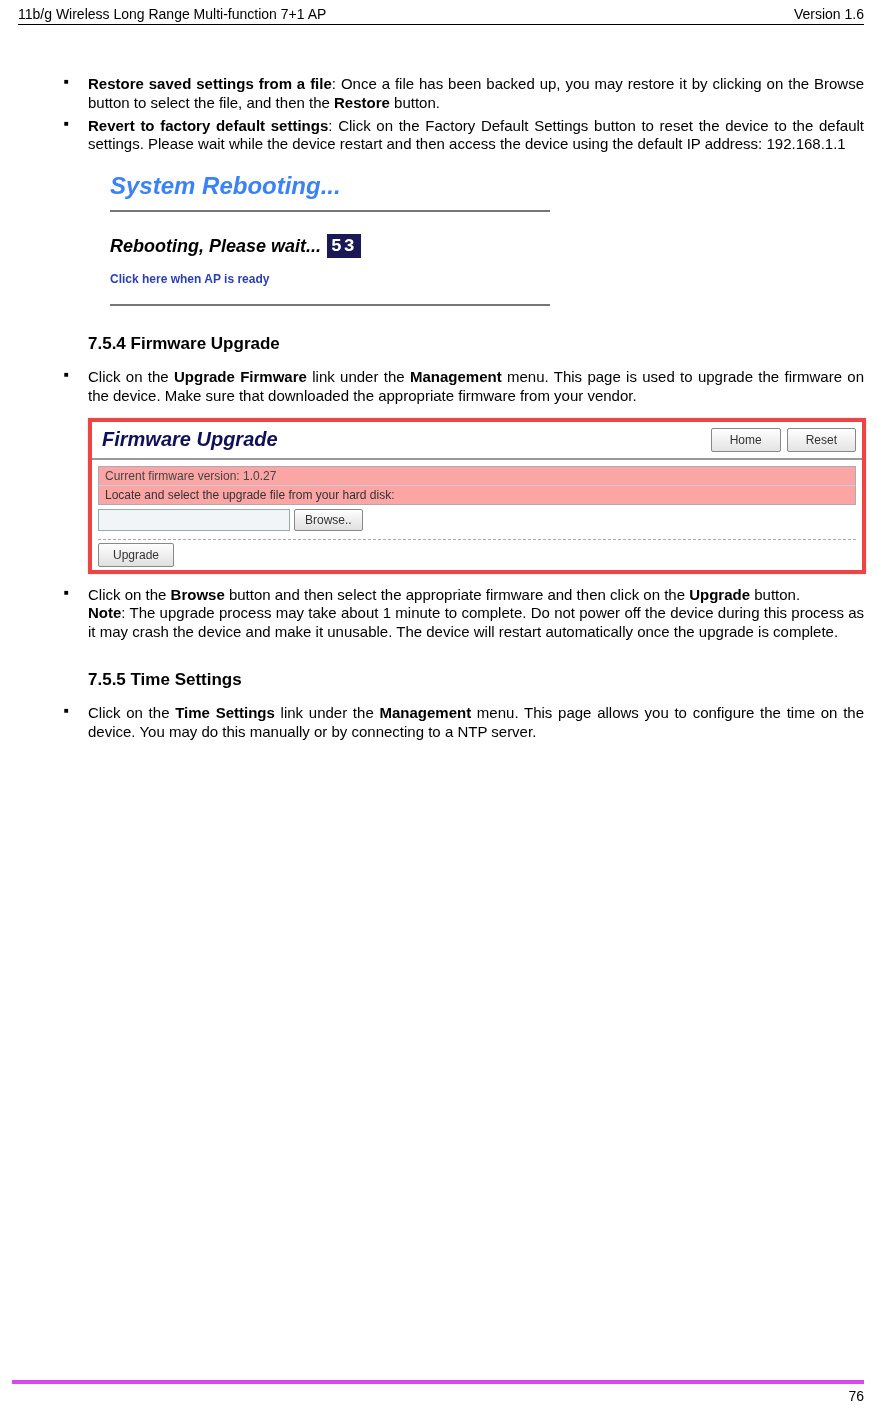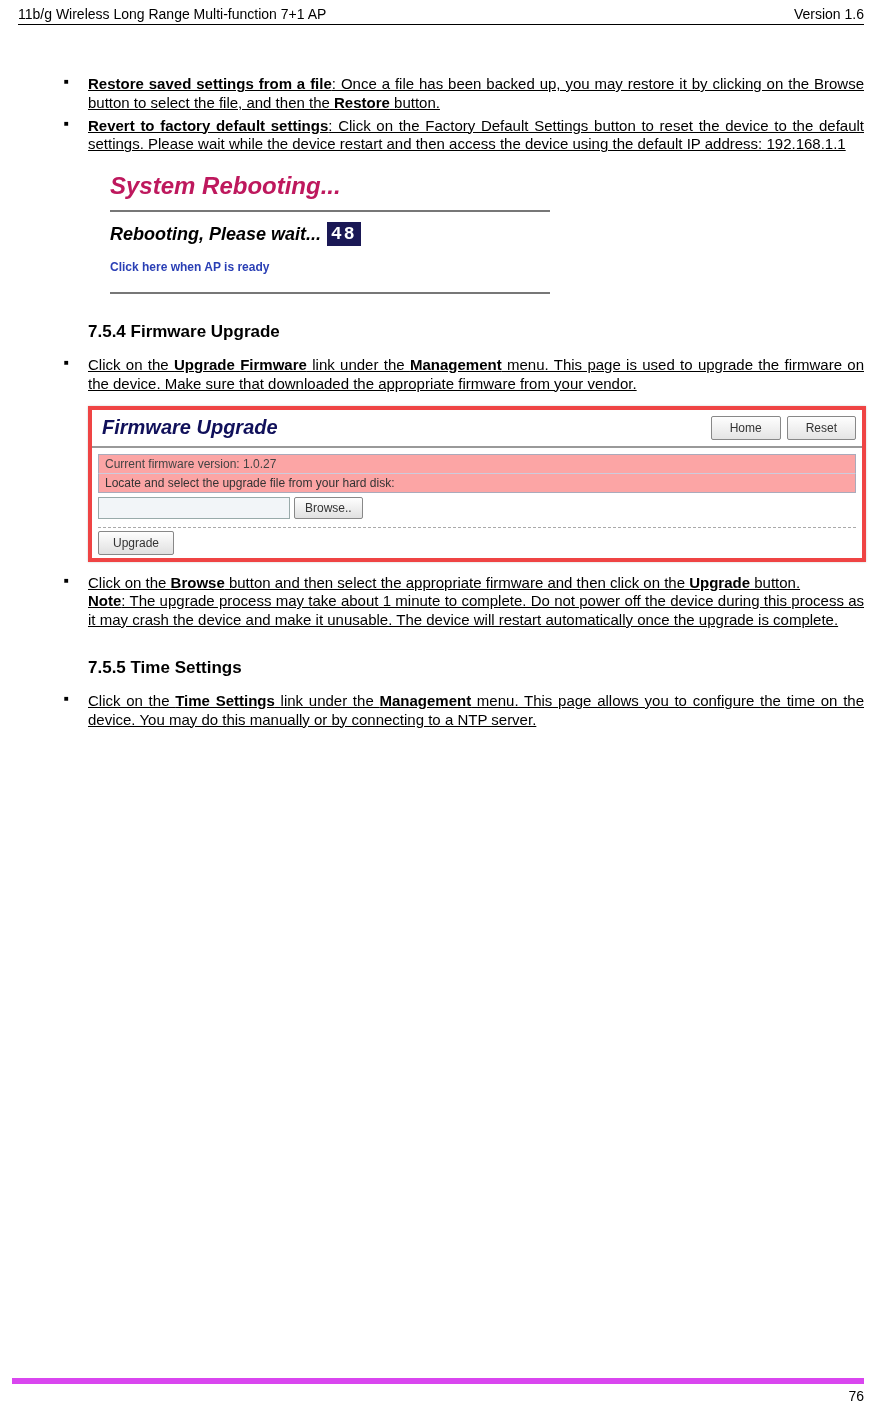--- a/index.html
+++ b/index.html
@@ -19,21 +19,21 @@
     position: relative;
   }
   .top-bar {
     border-bottom: 1px solid #000;
     padding: 6px 0 2px 0;
     font-size: 14px;
     display: flex;
     justify-content: space-between;
   }
   .bottom-bar {
-    border-top: 6px solid #d946ef;
+    border-top: 4px solid #d946ef;
     padding: 4px 0 0 0;
     font-size: 14px;
     text-align: right;
     position: absolute;
     bottom: 20px;
     left: 12px;
     right: 18px;
   }
   .content {
     padding: 50px 0 0 0;
@@ -41,21 +41,20 @@
   ul.bullets {
     list-style: none;
     padding: 0 0 0 70px;
     margin: 0;
   }
   ul.bullets > li {
     position: relative;
     margin: 0 0 4px 0;
     text-align: justify;
     line-height: 1.25;
-    text-decoration: underline;
   }
   ul.bullets > li::before {
     content: "■";
     position: absolute;
     left: -24px;
     top: 2px;
     font-size: 8px;
   }
   .section-heading {
     font-weight: bold;
@@ -65,25 +64,25 @@
   
   .reboot-panel {
     margin: 18px 0 10px 92px;
     width: 440px;
     background: #fff;
   }
   .reboot-title {
     font-family: Verdana, Arial, sans-serif;
     font-weight: bold;
     font-style: italic;
-    color: #be185d;
+    color: #3b82f6;
     font-size: 24px;
     border-bottom: 2px solid #777;
     padding-bottom: 10px;
-    margin-bottom: 10px;
+    margin-bottom: 22px;
   }
   .reboot-line {
     font-family: Verdana, Arial, sans-serif;
     font-weight: bold;
     font-style: italic;
     color: #000;
     font-size: 18px;
     margin: 6px 0 14px 0;
     display: flex;
     align-items: center;
@@ -214,21 +213,21 @@
       </li>
       <li>
         <span class="bold">Revert to factory default settings</span><span>: Click on the Factory Default Settings button to reset the device to the default settings. Please wait while the device restart and then access the device using the default IP address: 192.168.1.1</span>
       </li>
     </ul>
 
     <div class="reboot-panel">
       <div class="reboot-title">System Rebooting...</div>
       <div class="reboot-line">
         <span>Rebooting, Please wait...</span>
-        <span class="reboot-counter">48</span>
+        <span class="reboot-counter">53</span>
       </div>
       <div class="reboot-ready">Click here when AP is ready</div>
       <div class="reboot-bottomline"></div>
     </div>
 
     <div class="section-heading">7.5.4   Firmware Upgrade</div>
 
     <ul class="bullets">
       <li>
         <span>Click on the </span><span class="bold">Upgrade Firmware</span><span> link under the </span><span class="bold">Management</span><span> menu. This page is used to upgrade the firmware on the device. Make sure that downloaded the appropriate firmware from your vendor.</span>

